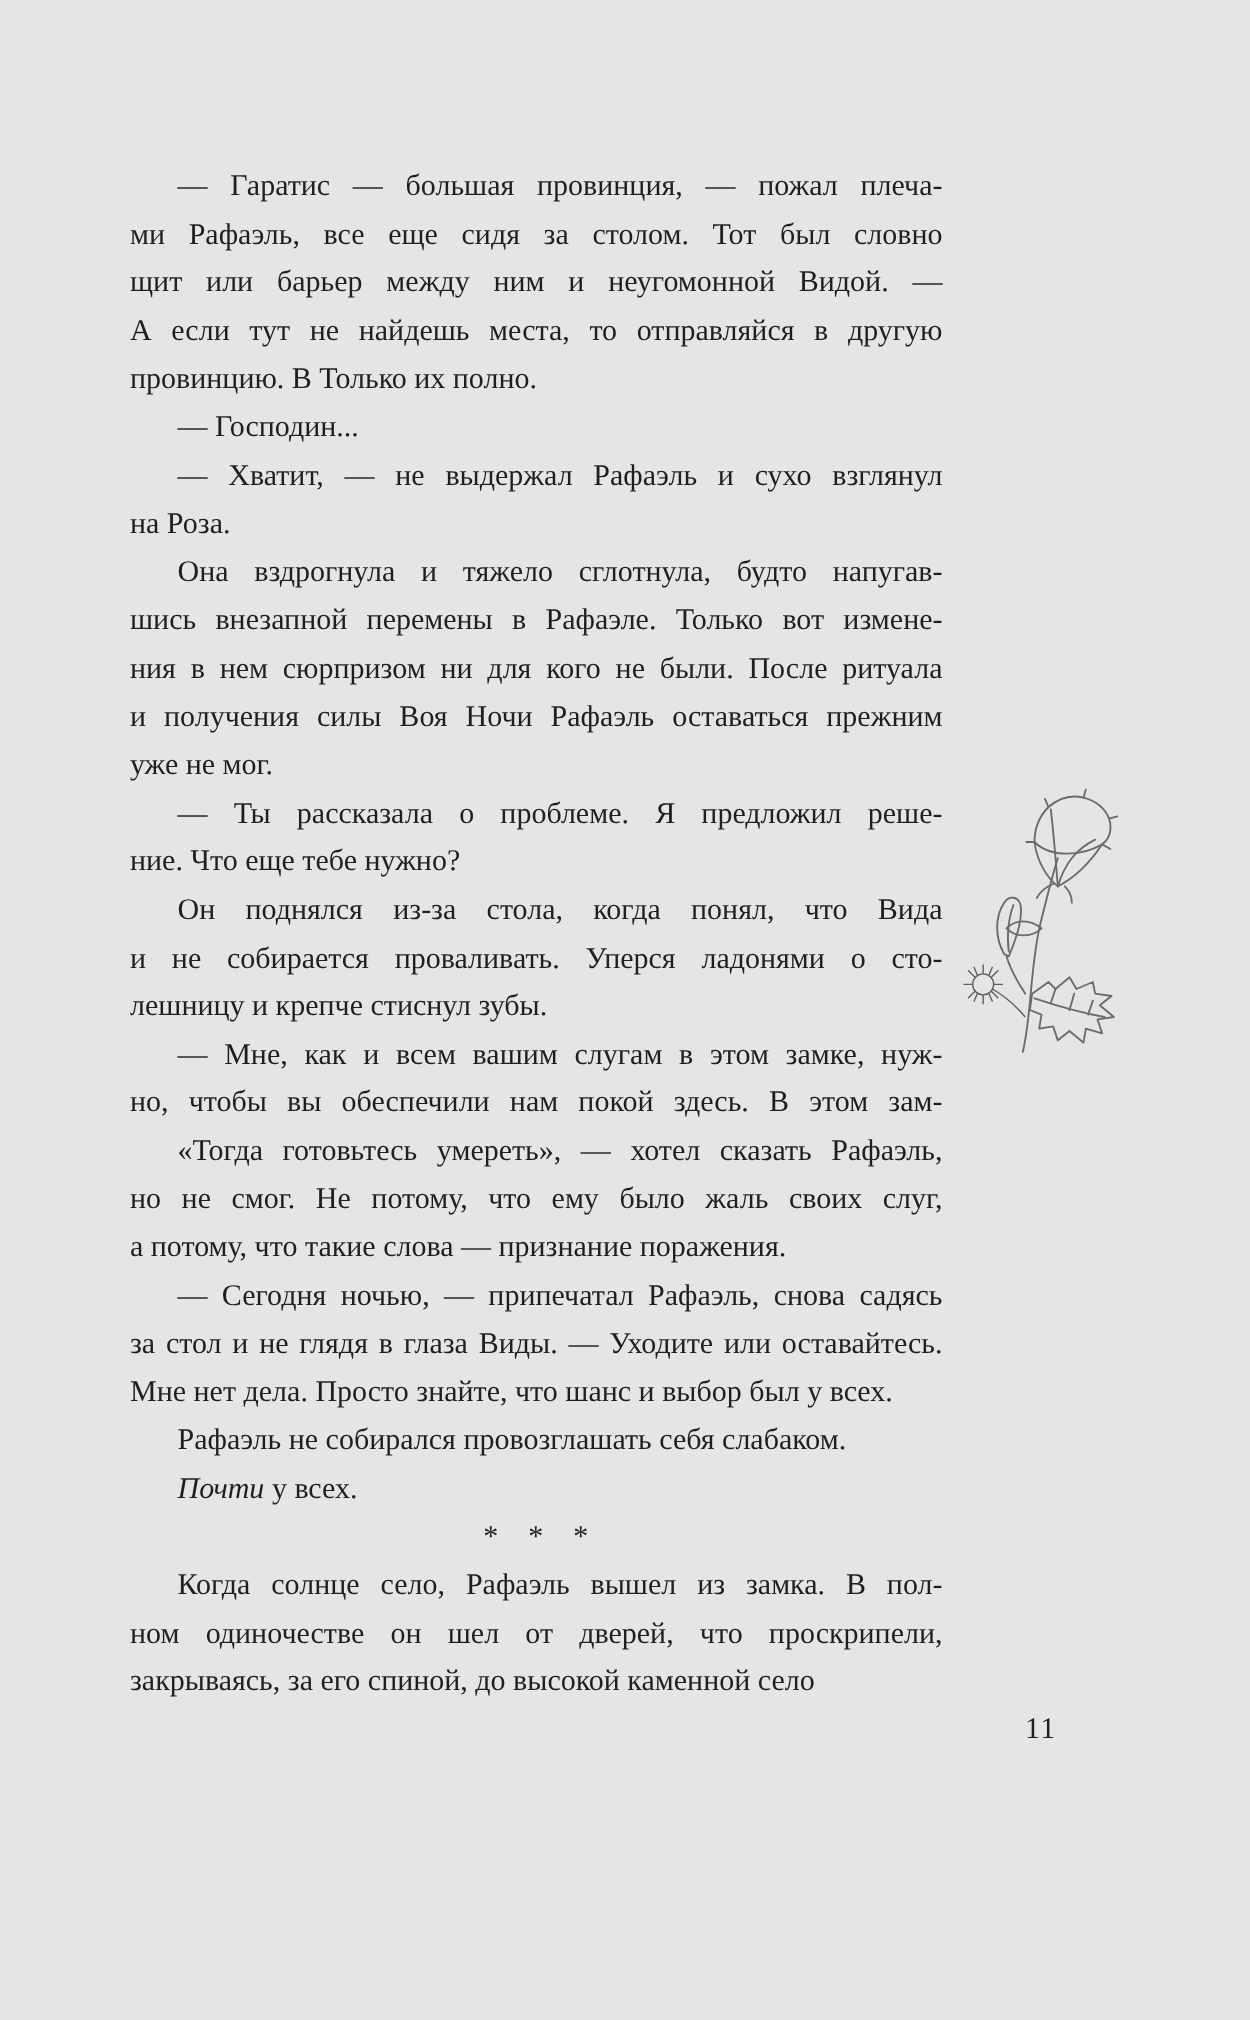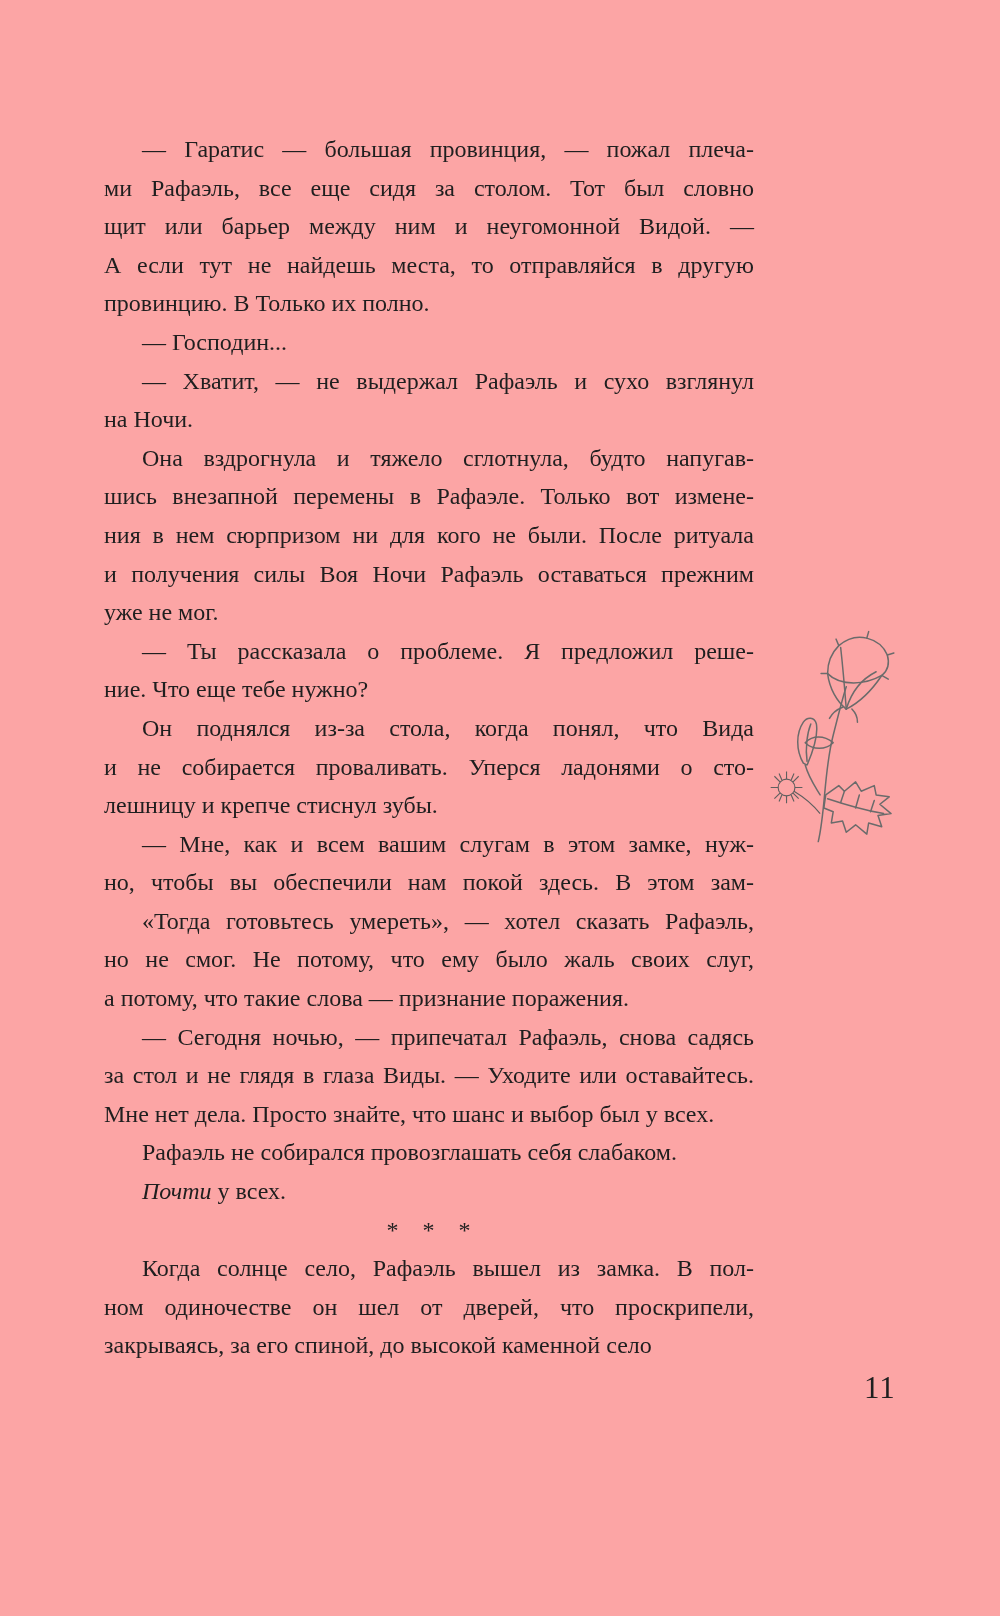--- a/index.html
+++ b/index.html
@@ -4,21 +4,21 @@
 <style>
   * { margin:0; padding:0; box-sizing:border-box; }
   html, body { width:1000px; height:1616px; }
   body {
     background:#ffffff;
     position:relative;
     font-family:"Liberation Serif","DejaVu Serif",serif;
     color:#1f1f1f;
     overflow:hidden;
   }
-  .page { position:absolute; inset:0; background:#fca5a5;text-decoration:underline; }
+  .page { position:absolute; inset:0; background:#e5e5e5;text-decoration:underline; }
   .text-block {
     position:absolute;
     left:104px; top:130px;
     width:650px;
     font-size:24px;
     line-height:38.6px;
   }
   .para { margin:0; }
   .line {
     text-align:justify;
@@ -31,23 +31,23 @@
     text-align:center;
     word-spacing:16px;
     font-size:24px;
     line-height:38.6px;
     letter-spacing:1px;
     color:#222;
   }
   em { font-style:italic;margin-top:28px; }
   .pagenum {
     position:absolute;
-    left:864px; top:1370px;
+    left:820px; top:1370px;
     width:60px;
-    font-size:31px;
+    font-size:24px;
     letter-spacing:1px;
     color:#1f1f1f;
   }
   .illustration {
     position:absolute;
     left:766px; top:630px;
     width:140px; height:216px;
   }
 </style>
 </head>
@@ -61,21 +61,21 @@
         <div class="line">ми Рафаэль, все еще сидя за столом. Тот был словно</div>
         <div class="line">щит или барьер между ним и неугомонной Видой. —</div>
         <div class="line">А если тут не найдешь места, то отправляйся в другую</div>
         <div class="line last">провинцию. В Только их полно.</div>
       </div>
       <div class="para">
         <div class="line last indent">— Господин...</div>
       </div>
       <div class="para">
         <div class="line indent">— Хватит, — не выдержал Рафаэль и сухо взглянул</div>
-        <div class="line last">на Ночи.</div>
+        <div class="line last">на Роза.</div>
       </div>
       <div class="para">
         <div class="line indent">Она вздрогнула и тяжело сглотнула, будто напугав-</div>
         <div class="line">шись внезапной перемены в Рафаэле. Только вот измене-</div>
         <div class="line">ния в нем сюрпризом ни для кого не были. После ритуала</div>
         <div class="line">и получения силы Воя Ночи Рафаэль оставаться прежним</div>
         <div class="line last">уже не мог.</div>
       </div>
       <div class="para">
         <div class="line indent">— Ты рассказала о проблеме. Я предложил реше-</div>

